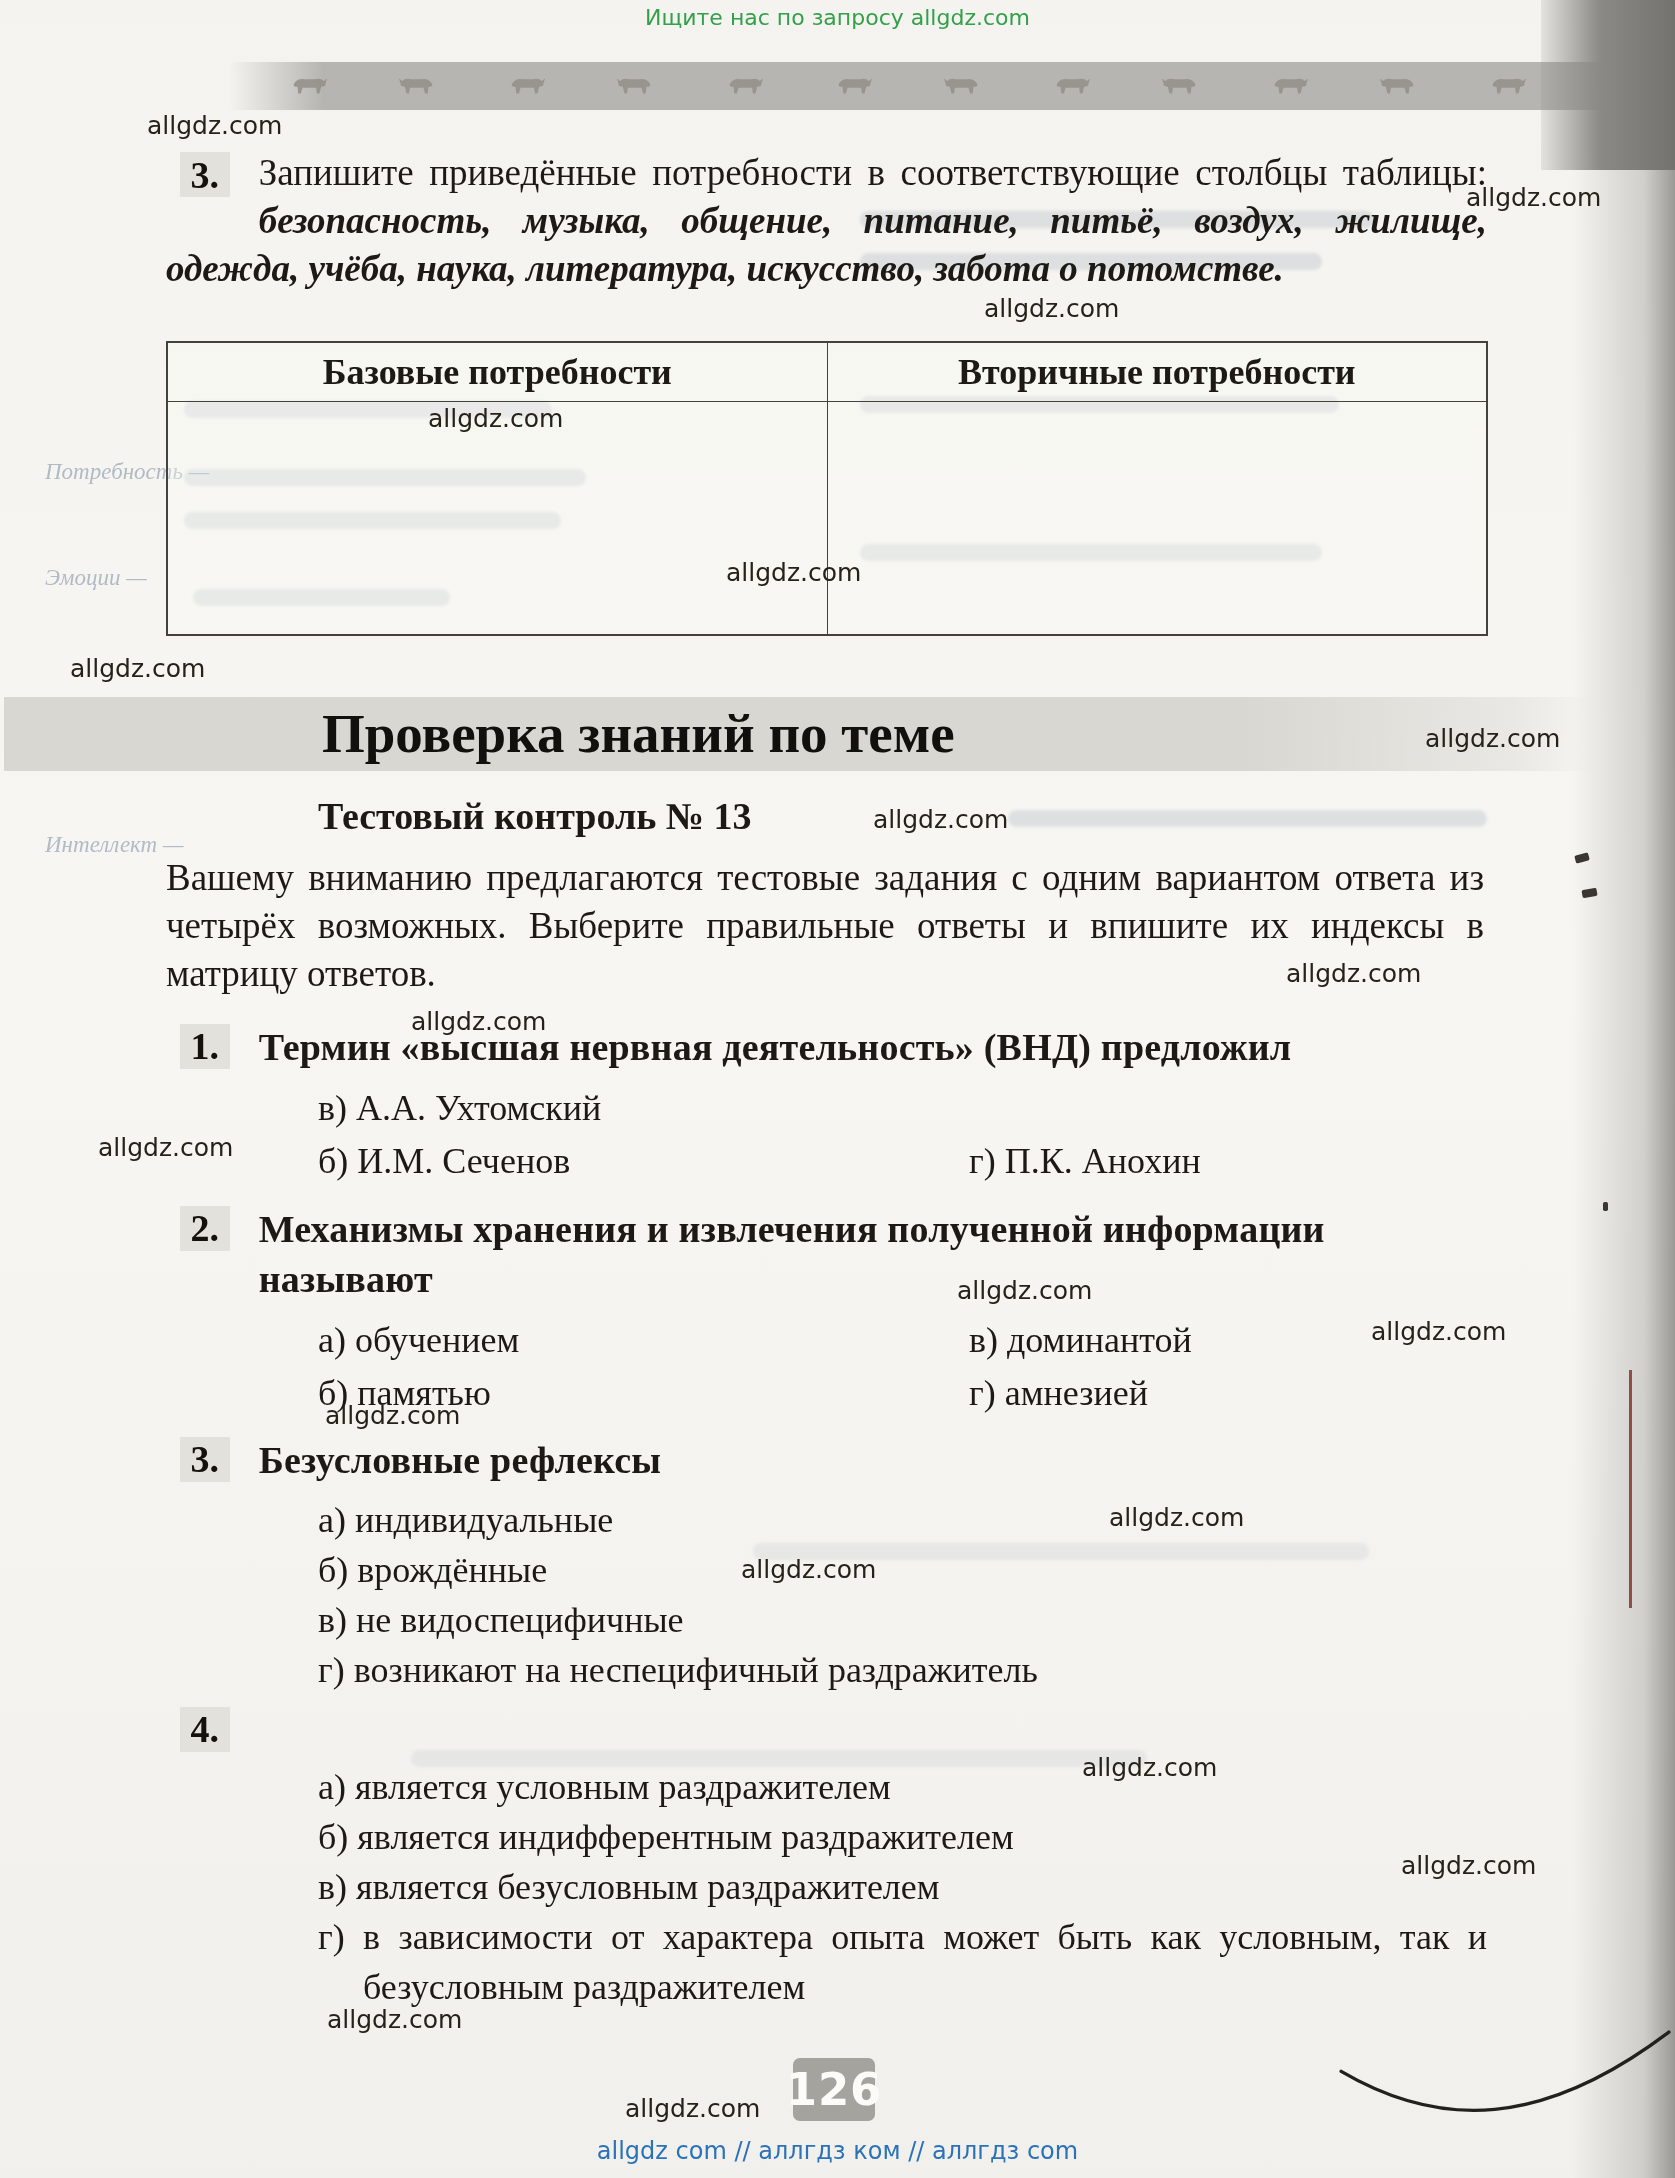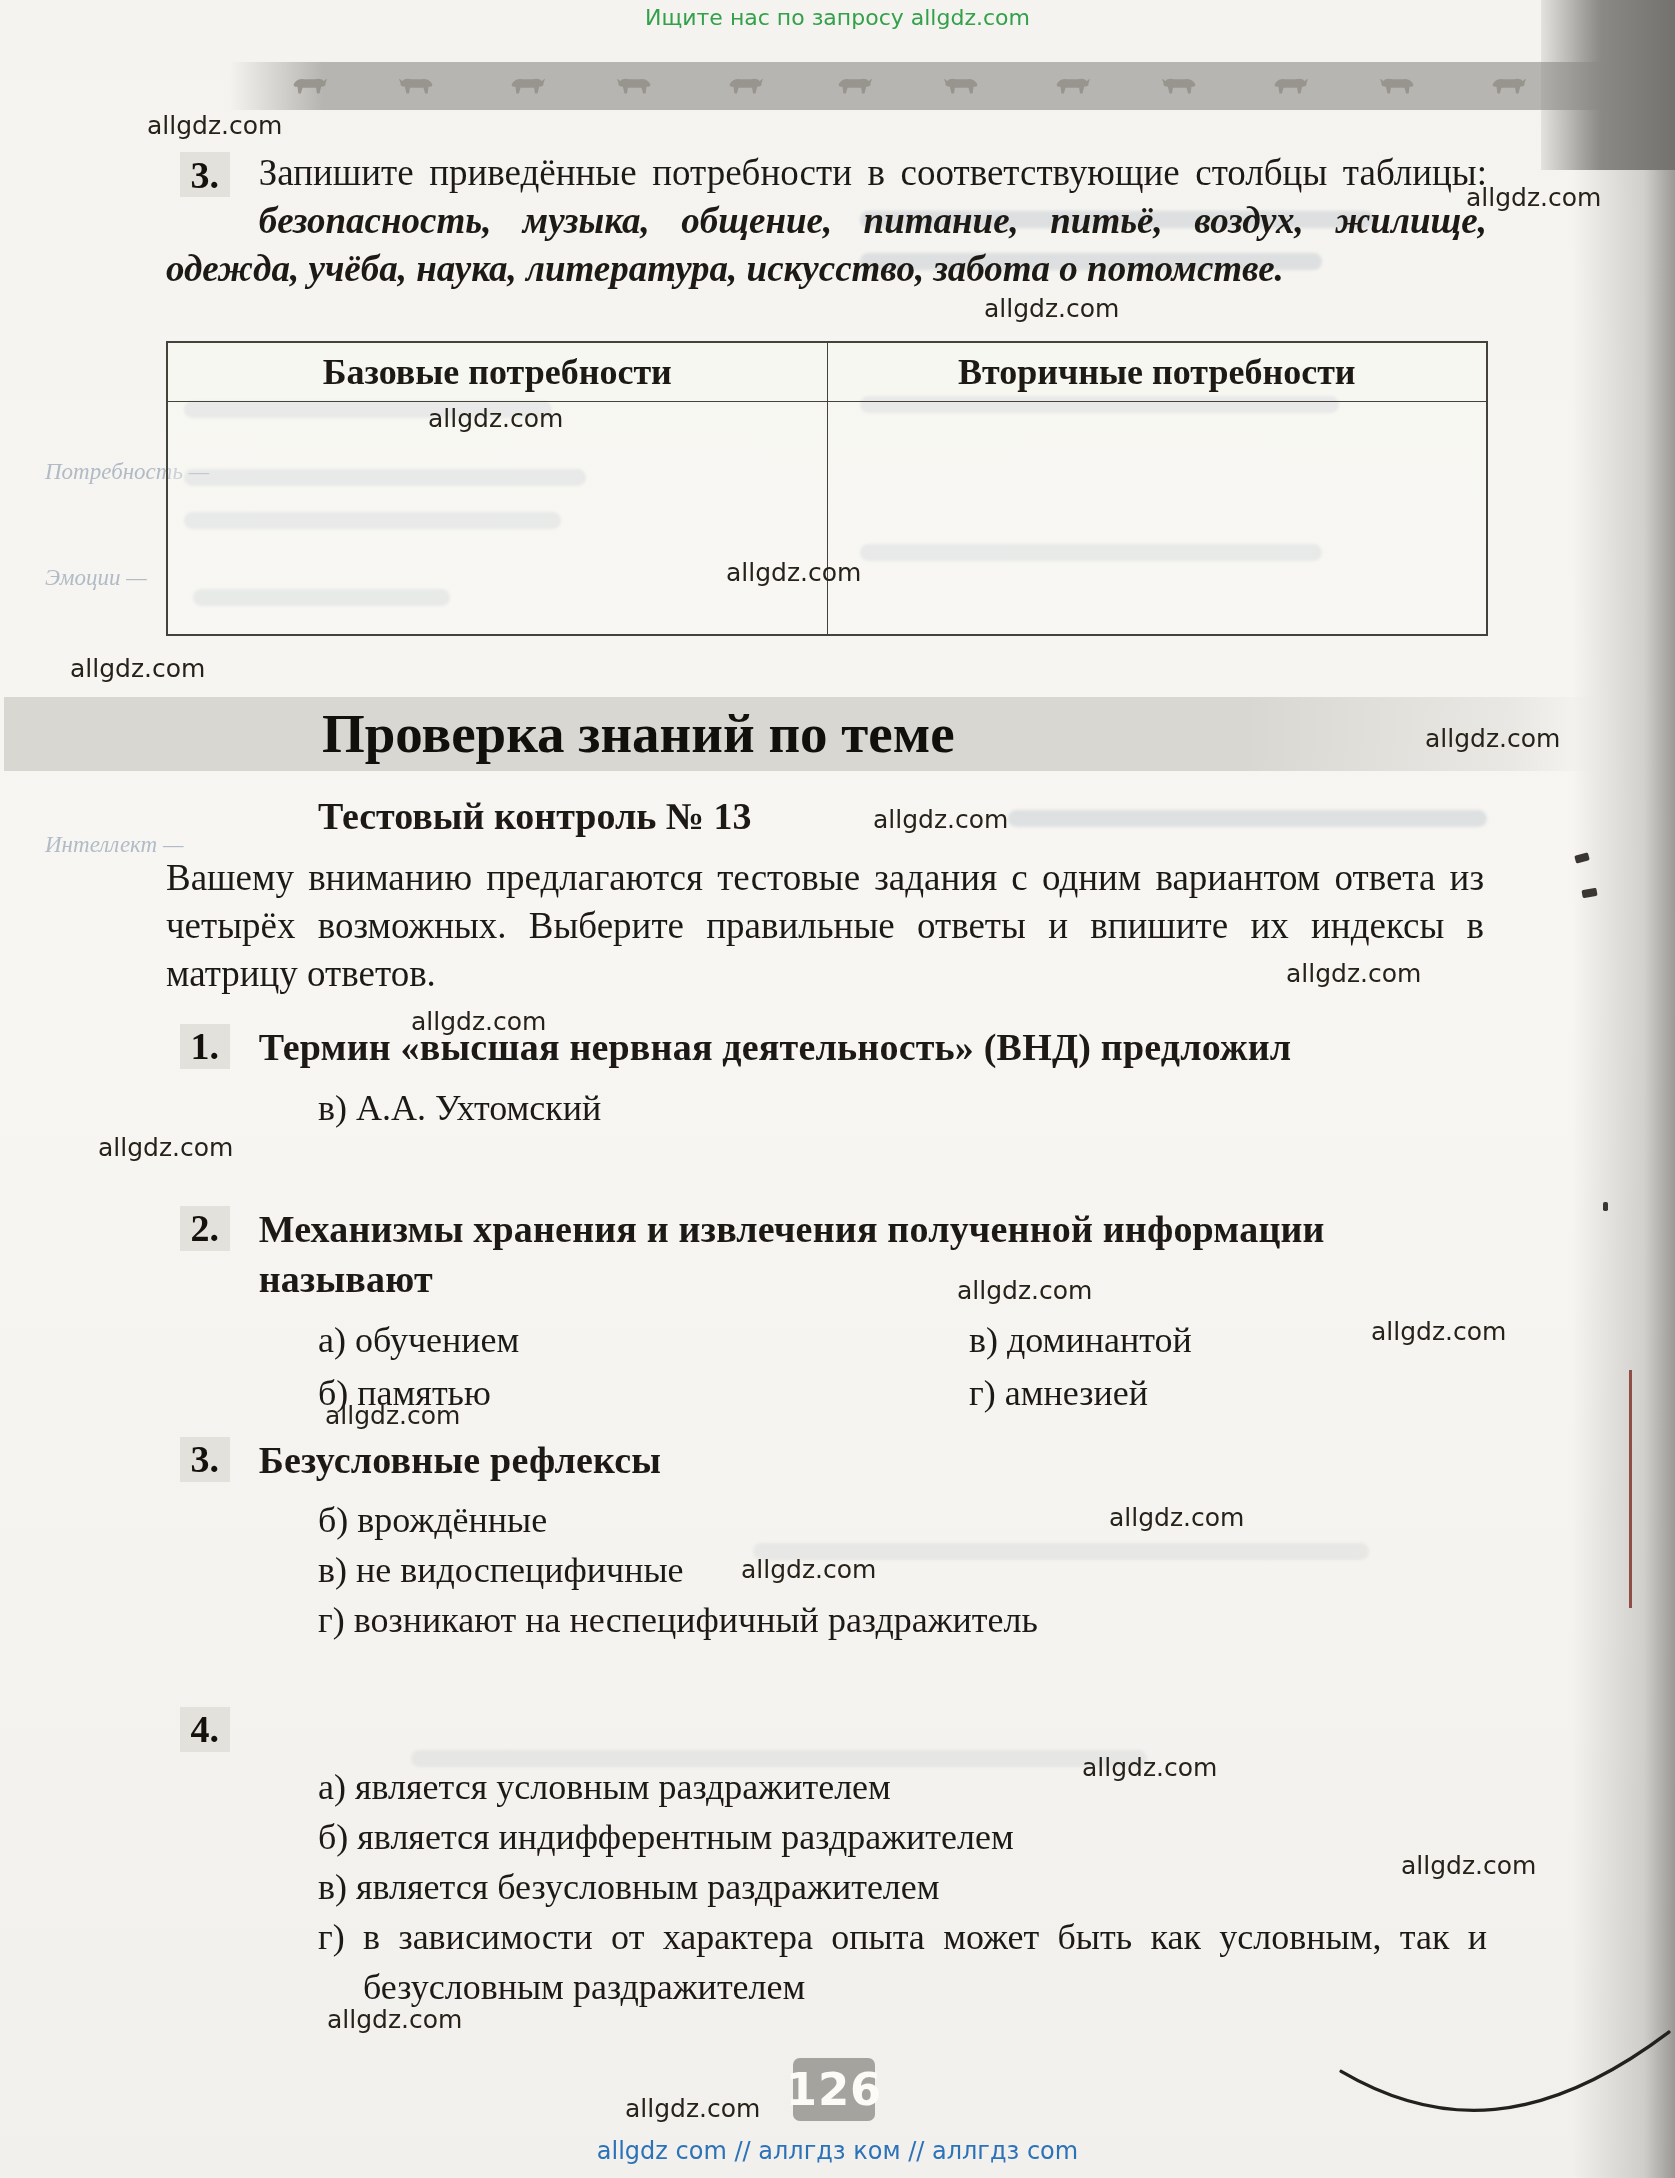--- a/index.html
+++ b/index.html
@@ -199,20 +199,24 @@
 
   <section class="abs q" style="top:1022px">
     <div class="q-head">
       <div class="numbox">1.</div>
       <div class="q-title">Термин «высшая нервная деятельность» (ВНД) предложил</div>
     </div>
     <div class="opts">
       <div class="opt-row">
         <span>в) А.А. Ухтомский</span>
       </div>
+      <div class="opt-row">
+        <span class="l">б) И.М. Сеченов</span>
+        <span>г) П.К. Анохин</span>
+      </div>
     </div>
   </section>
 
   <section class="abs q" style="top:1204px">
     <div class="q-head">
       <div class="numbox">2.</div>
       <div class="q-title">Механизмы хранения и извлечения полученной информации называют</div>
     </div>
     <div class="opts">
       <div class="opt-row">
@@ -225,20 +229,21 @@
       </div>
     </div>
   </section>
 
   <section class="abs q" style="top:1435px">
     <div class="q-head">
       <div class="numbox">3.</div>
       <div class="q-title">Безусловные рефлексы</div>
     </div>
     <div class="opts">
+      <div class="opt-single">а) индивидуальные</div>
       <div class="opt-single">б) врождённые</div>
       <div class="opt-single">в) не видоспецифичные</div>
       <div class="opt-single">г) возникают на неспецифичный раздражитель</div>
     </div>
   </section>
 
   <section class="abs q" style="top:1705px">
     <div class="q-head">
       <div class="numbox">4.</div>
     </div>

